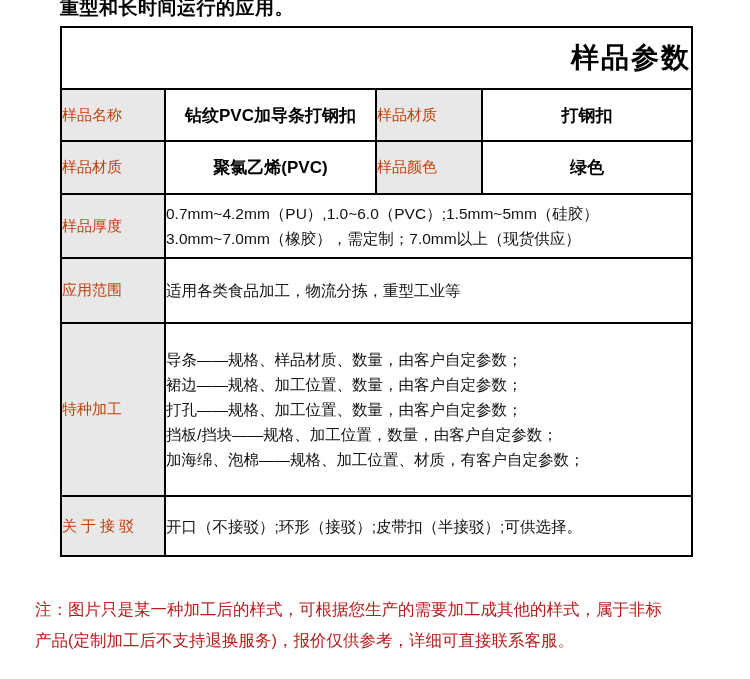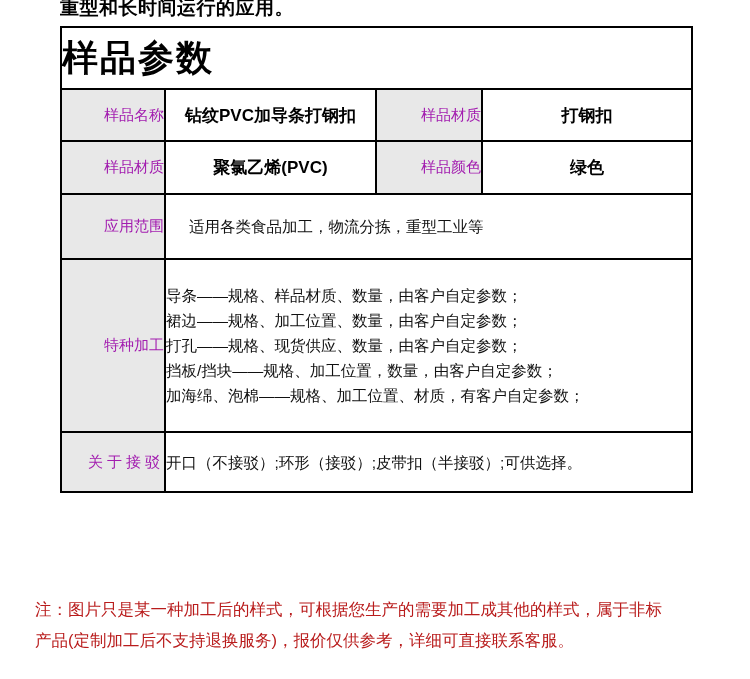--- a/index.html
+++ b/index.html
@@ -41,32 +41,32 @@
     border-collapse: collapse;
     table-layout: fixed;
   }
   table.spec td {
     border: 2px solid #000;
     padding: 0;
     vertical-align: middle;
   }
   td.title-cell {
     height: 60px;
-    text-align: left;
-    font-size: 36px;
+    text-align: right;
+    font-size: 28px;
     font-weight: 700;
     letter-spacing: 2px;
     background: #fff;
   }
   td.label {
     background: #e8e8e8;
-    text-align: right;
+    text-align: left;
     font-size: 15px;
     font-weight: 400;
-    color: #a21caf;
+    color: #c2410c;
   }
   td.label.spaced { letter-spacing: 4px; }
   td.value-bold {
     text-align: center;
     font-size: 17px;
     font-weight: 700;
     color: #000;
     background: #fff;
     margin-top: 20px;
   }
@@ -78,21 +78,21 @@
     line-height: 25px;
     color: #111;
     background: #fff;
   }
   td.emph {
     border-width: 3px;
   }
   tr.r1 td { height: 50px; }
   tr.r2 td { height: 51px; }
   tr.r3 td { height: 62px; }
-  tr.r4 td { height: 63px; padding-left: 23px; }
+  tr.r4 td { height: 63px; }
   tr.r5 td { height: 171px; }
   tr.r6 td { height: 58px; }
   
   .note {
     position: absolute;
     left: 35px;
     top: 594px;
     width: 692px;
     font-size: 16.5px;
     line-height: 31px;
@@ -128,32 +128,39 @@
         <td class="value-bold">打钢扣</td>
       </tr>
 
       <tr class="r2">
         <td class="label">样品材质</td>
         <td class="value-bold">聚氯乙烯(PVC)</td>
         <td class="label">样品颜色</td>
         <td class="value-bold">绿色</td>
       </tr>
 
+      <tr class="r3">
+        <td class="label">样品厚度</td>
+        <td class="value-text" colspan="3">
+          <div>0.7mm~4.2mm（PU）,1.0~6.0（PVC）;1.5mm~5mm（硅胶）</div>
+          <div>3.0mm~7.0mm（橡胶），需定制；7.0mm以上（现货供应）</div>
+        </td>
+      </tr>
 
       <tr class="r4">
         <td class="label">应用范围</td>
         <td class="value-text" colspan="3">适用各类食品加工，物流分拣，重型工业等</td>
       </tr>
 
       <tr class="r5">
         <td class="label">特种加工</td>
         <td class="value-text" colspan="3">
           <div>导条——规格、样品材质、数量，由客户自定参数；</div>
           <div>裙边——规格、加工位置、数量，由客户自定参数；</div>
-          <div>打孔——规格、现货供应、数量，由客户自定参数；</div>
+          <div>打孔——规格、加工位置、数量，由客户自定参数；</div>
           <div>挡板/挡块——规格、加工位置，数量，由客户自定参数；</div>
           <div>加海绵、泡棉——规格、加工位置、材质，有客户自定参数；</div>
         </td>
       </tr>
 
       <tr class="r6">
         <td class="label spaced">关于接驳</td>
         <td class="value-text" colspan="3">开口（不接驳）;环形（接驳）;皮带扣（半接驳）;可供选择。</td>
       </tr>
     </tbody>

